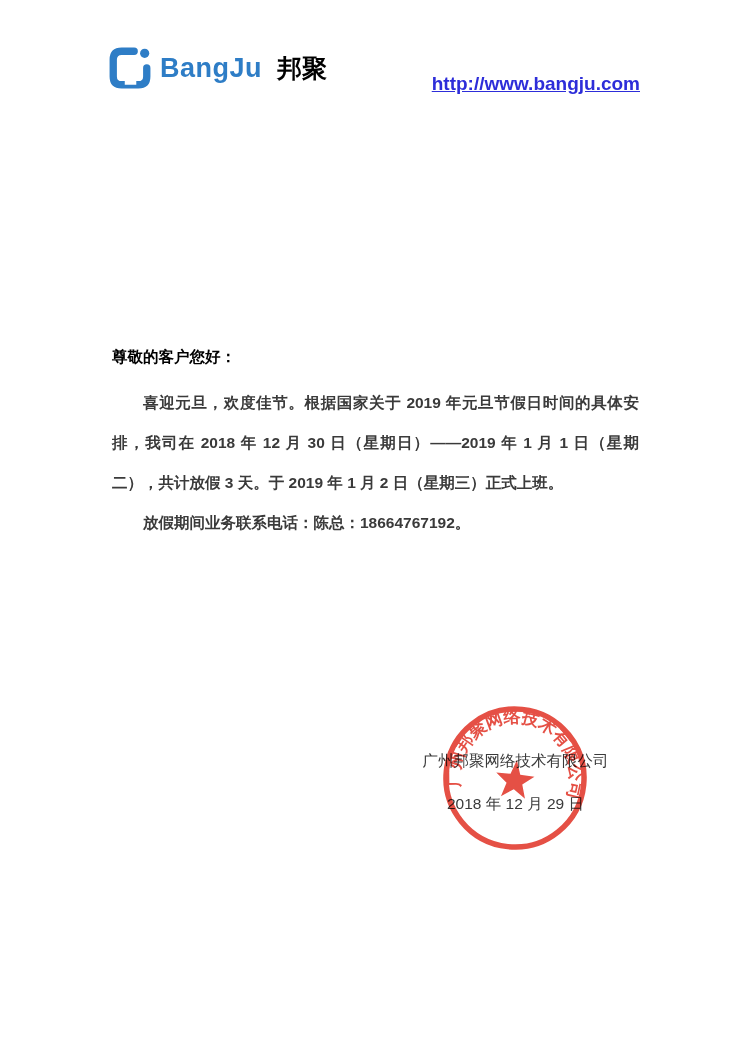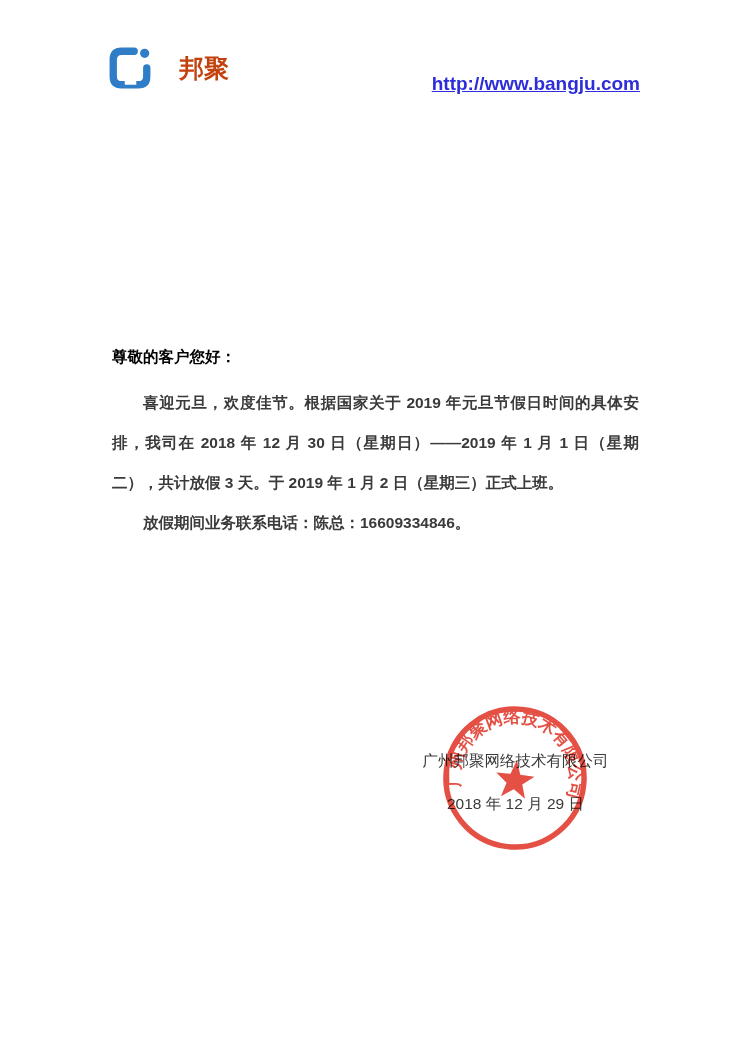--- a/index.html
+++ b/index.html
@@ -18,22 +18,22 @@
     position:absolute;left:108px;top:46px;
     display:flex;align-items:center;gap:8px;
     user-select:none;
   }
   .logo-mark{width:44px;height:44px;display:block;}
   .logo-latin{
     font-size:27px;font-weight:bold;letter-spacing:0.5px;
     line-height:44px;
   }
   .logo-cjk{
-    font-size:25px;font-weight:bold;color:#c2410c;
-    line-height:44px;margin-left:19px;
+    font-size:25px;font-weight:bold;color:#000000;
+    line-height:44px;margin-left:7px;
   }
   .site-link{
     position:absolute;top:73px;right:110px;
     font-size:19px;font-weight:bold;
     text-decoration:underline;
     cursor:pointer;
     padding-left:48px;
   }
 
   
@@ -83,31 +83,32 @@
 
   <div class="logo">
     <svg class="logo-mark" viewBox="0 0 42 42" aria-hidden="true">
 
       <path d="M 25,5 L 13,5 Q 5,5 5,13 L 5,29 Q 5,37 13,37 L 29,37 Q 37,37 37,29 L 37,21" fill="none" stroke="#2e7dc6" stroke-width="7" stroke-linecap="round"></path>
 
       <path d="M 16,37 L 16,27 Q 16,20 21.5,20 Q 27,20 27,27 L 27,37 Z" fill="#ffffff"></path>
 
       <circle cx="35" cy="7" r="4.4" fill="#2e7dc6"></circle>
     </svg>
+    <span class="logo-latin" style="color:#2e7dc6;">BangJu</span>
     <span class="logo-cjk">邦聚</span>
   </div>
 
   <a class="site-link" style="color:#2d2dd9;">http://www.bangju.com</a>
 
 
   <div class="salutation">尊敬的客户您好：</div>
 
   <div class="body-text">
     <p>喜迎元旦，欢度佳节。根据国家关于 2019 年元旦节假日时间的具体安排，我司在 2018 年 12 月 30 日（星期日）——2019 年 1 月 1 日（星期二），共计放假 3 天。于 2019 年 1 月 2 日（星期三）正式上班。</p>
-    <p>放假期间业务联系电话：陈总：16609334846。</p>
+    <p>放假期间业务联系电话：陈总：18664767192。</p>
   </div>
 
   <div class="signature">
     <div class="sig-company">广州邦聚网络技术有限公司</div>
     <div class="sig-date">2018 年 12 月 29 日</div>
   </div>
 
   <svg class="stamp" viewBox="0 0 170 170" aria-hidden="true">
 
     <circle cx="85" cy="85" r="69" fill="none" stroke="#df291c" stroke-width="5.5"></circle>

